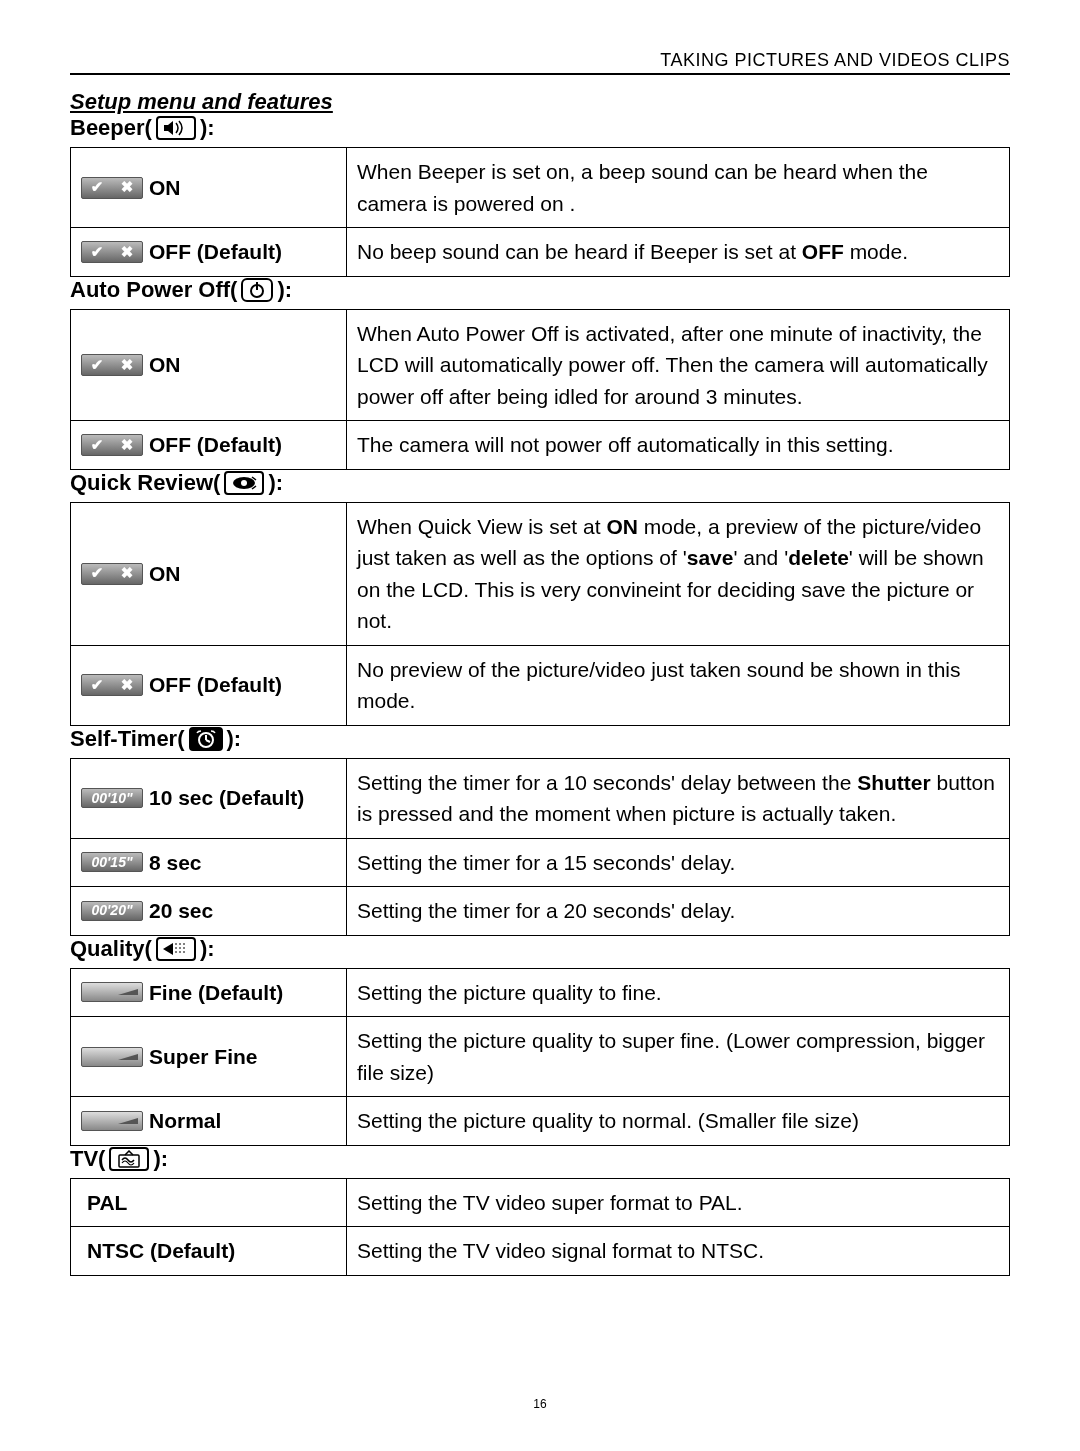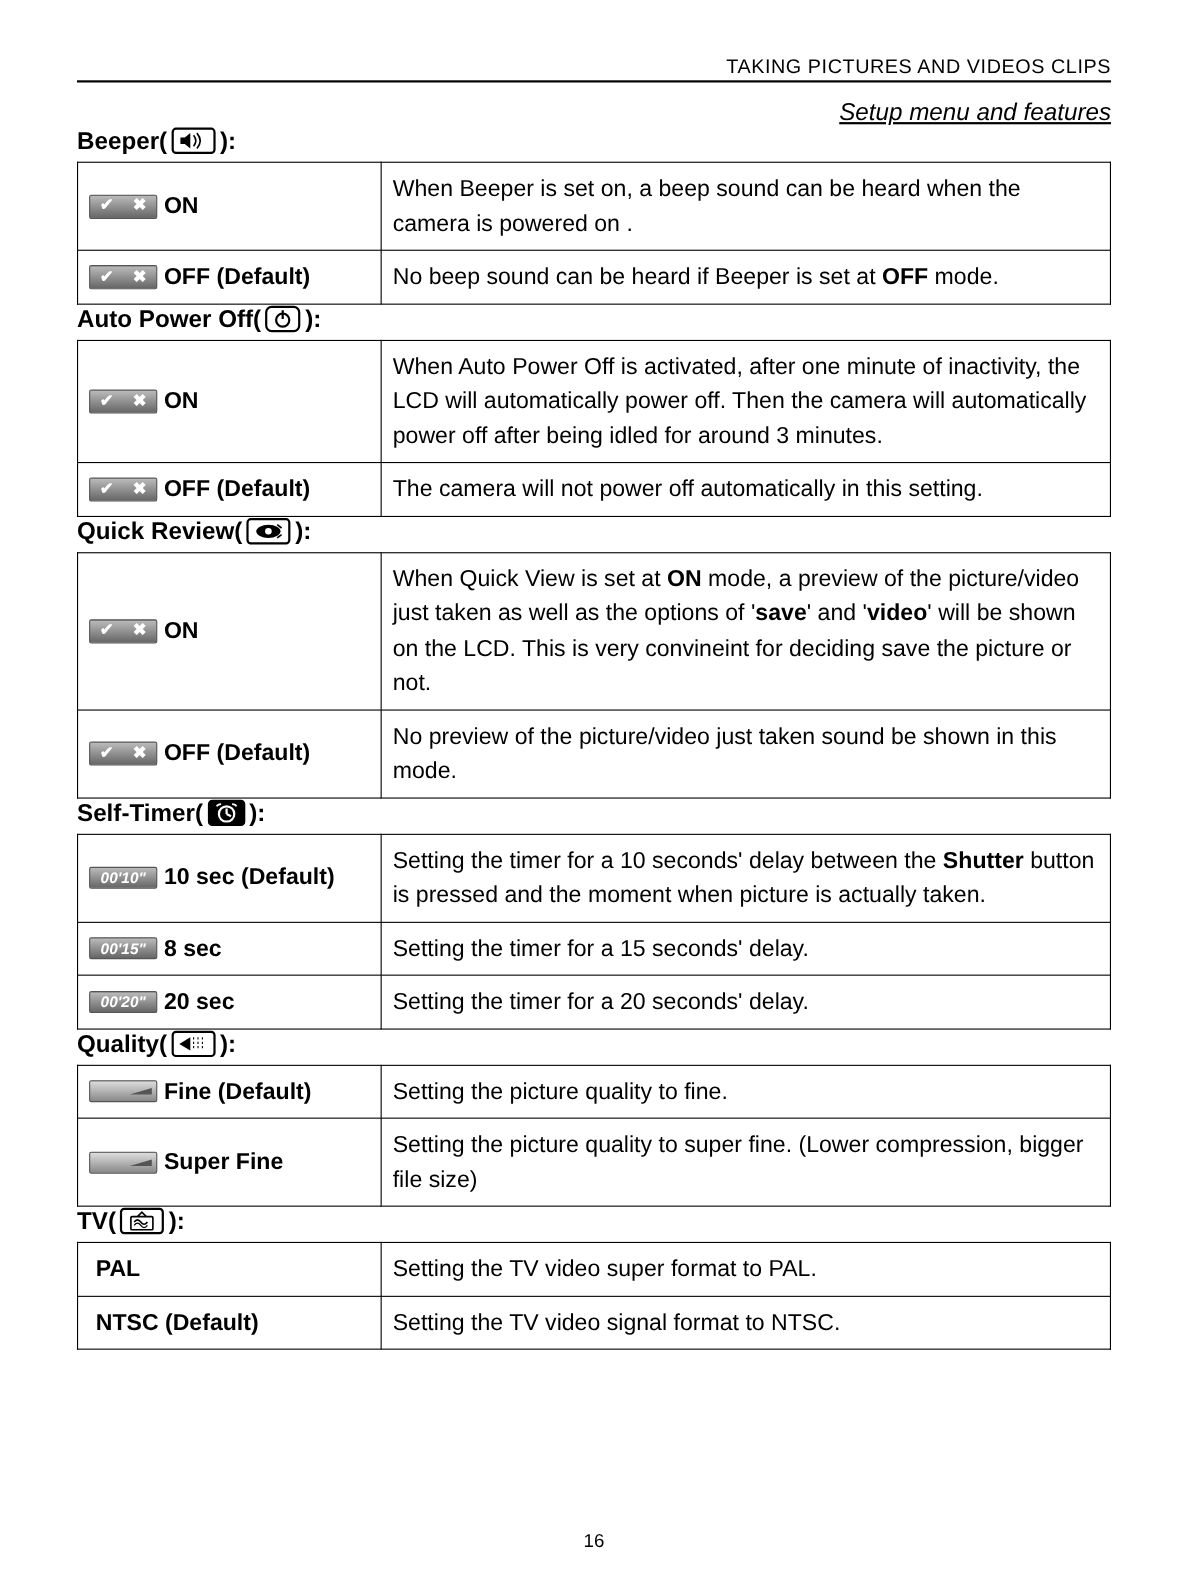--- a/index.html
+++ b/index.html
@@ -17,25 +17,24 @@
   }
   .header-line {
     border-bottom: 2px solid #000;
     text-align: right;
     font-size: 18px;
     letter-spacing: 0.5px;
     padding-bottom: 2px;
   }
   .section-title {
     font-size: 22px;
-    font-weight: normal;
+    font-weight: bold;
     font-style: italic;
     text-decoration: underline;
     margin-top: 14px;
-    text-align: right;
   }
   .feature-heading {
     font-size: 22px;
     font-weight: bold;
     margin-bottom: 6px;
     display: flex;
     align-items: center;
   }
   .feature-heading .icon-box {
     display: inline-flex;
@@ -118,21 +117,21 @@
     width: 0; height: 0;
     border-top: 6px solid transparent;
     border-bottom: 0 solid transparent;
     border-right: 20px solid #555;
   }
   .page-number {
     position: absolute;
     bottom: 40px;
     left: 0; right: 0;
     text-align: center;
-    font-size: 17px;
+    font-size: 12px;
   }
 </style>
 </head>
 <body>
 
 <div class="page">
 
   <div class="header-line">TAKING PICTURES AND VIDEOS CLIPS</div>
 
   <div class="section-title">Setup menu and features</div>
@@ -232,21 +231,21 @@
         <tr>
           <td class="opt-cell">
             <div class="opt-inner">
               <span class="onoff-icon">
                 <span class="check">✔</span>
                 <span class="cross">✖</span>
               </span>
               <span class="label-text">ON</span>
             </div>
           </td>
-          <td>When Quick View is set at <b>ON</b> mode, a preview of the picture/video just taken as well as the options of '<b>save</b>' and '<b>video</b>' will be shown on the LCD. This is very convineint for deciding save the picture or not.</td>
+          <td>When Quick View is set at <b>ON</b> mode, a preview of the picture/video just taken as well as the options of '<b>save</b>' and '<b>delete</b>' will be shown on the LCD. This is very convineint for deciding save the picture or not.</td>
         </tr>
         <tr>
           <td class="opt-cell">
             <div class="opt-inner">
               <span class="onoff-icon">
                 <span class="check">✔</span>
                 <span class="cross">✖</span>
               </span>
               <span class="label-text">OFF (Default)</span>
             </div>
@@ -328,20 +327,31 @@
           <td class="opt-cell">
             <div class="opt-inner">
               <span class="quality-icon">
                 <span class="wedge"></span>
               </span>
               <span class="label-text">Super Fine</span>
             </div>
           </td>
           <td>Setting the picture quality to super fine. (Lower compression, bigger file size)</td>
         </tr>
+        <tr>
+          <td class="opt-cell">
+            <div class="opt-inner">
+              <span class="quality-icon">
+                <span class="wedge"></span>
+              </span>
+              <span class="label-text">Normal</span>
+            </div>
+          </td>
+          <td>Setting the picture quality to normal. (Smaller file size)</td>
+        </tr>
       </tbody>
     </table>
 
   <div class="feature-heading">
     <span>TV(</span>
     <span class="icon-box">
       <svg width="28" height="18" viewBox="0 0 28 18">
           <rect x="4" y="5" width="20" height="12" rx="1" fill="none" stroke="#000" stroke-width="1.5"></rect>
           <path d="M7 10 Q10 6 13 10 Q16 14 19 10" stroke="#000" fill="none" stroke-width="1.5"></path>
           <path d="M7 13 Q10 9 13 13 Q16 17 19 13" stroke="#000" fill="none" stroke-width="1.2"></path>

